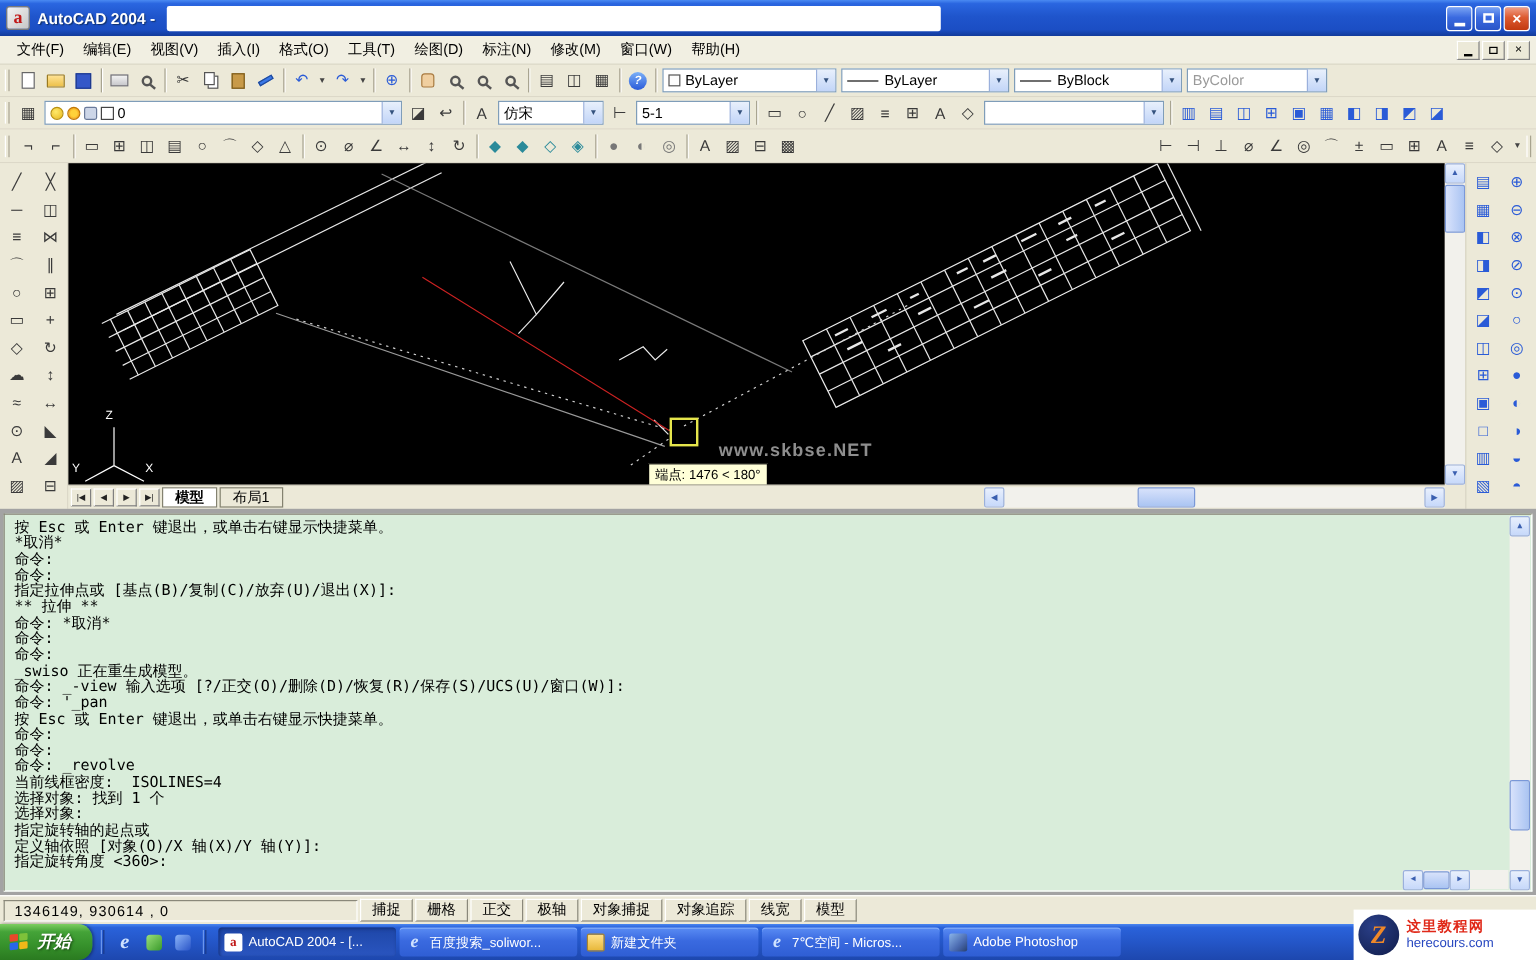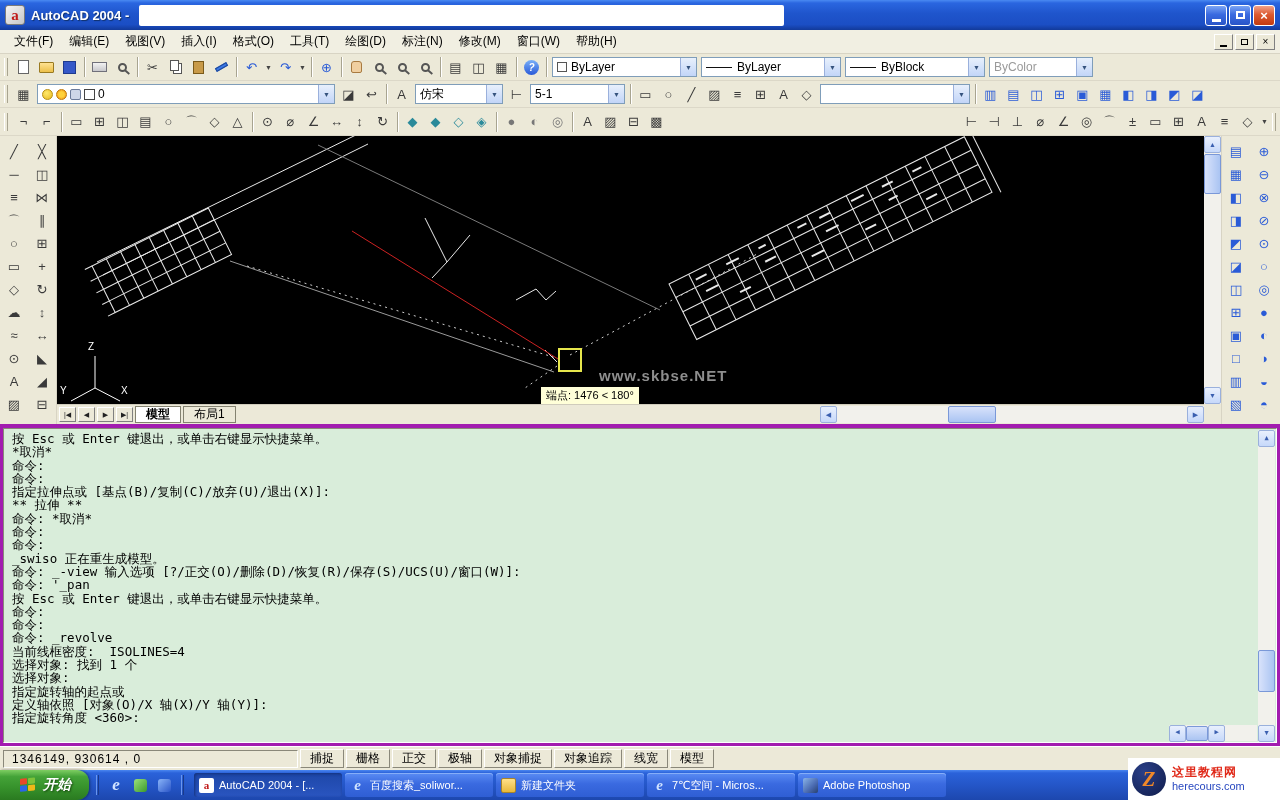--- a/index.html
+++ b/index.html
@@ -92,39 +92,39 @@
   .tabstrip{position:absolute;left:57px;top:404px;width:1147px;height:20px;background:#ece9d8;display:flex;align-items:center;border-top:1px solid #d0ccbc;}
   .tnav{width:17px;height:15px;background:#ece9d8;border:1px solid;border-color:#fff #808080 #808080 #fff;font-size:7px;display:flex;align-items:center;justify-content:center;margin-left:2px;color:#222;flex:none;}
   .tnav::before{content:attr(data-g);}
   .tab{height:17px;padding:1px 10px;border:1px solid #848270;background:#ece9d8;margin-left:2px;display:flex;align-items:center;font-size:12px;white-space:nowrap;}
   .tab.active{background:#fff;font-weight:bold;}
   .hscroll{position:absolute;left:763px;top:1px;width:384px;height:17px;background:#f2f1ec;}
   .hscroll .right{position:absolute;right:0;top:0;}
   .hthumb{position:absolute;left:128px;top:0;width:48px;height:17px;background:linear-gradient(180deg,#d8e2fb,#aac4f2);border:1px solid #7a98d8;border-radius:2px;}
 
   
-  .cmdouter{position:absolute;left:0;top:424px;width:1280px;height:322px;background:#a21caf;padding:4px 3px 3px 3px;}
+  .cmdouter{position:absolute;left:0;top:424px;width:1280px;height:322px;background:#a3a3a3;padding:4px 3px 3px 3px;}
   .cmdinner{width:100%;height:100%;border:1px solid;border-color:#8a887a #fff #fff #8a887a;background:#d9edda;position:relative;overflow:hidden;
     padding:3px 26px 3px 8px;font-family:"DejaVu Sans Mono","Liberation Mono",monospace;font-size:12.5px;line-height:13.3px;}
   .cmdline{white-space:pre;}
   .cmdvscroll{position:absolute;right:1px;top:1px;width:17px;height:312px;background:#f2f1ec;}
   .cmdvscroll .down{position:absolute;bottom:0;}
   .cmdvthumb{position:absolute;left:0;top:220px;width:17px;height:42px;background:linear-gradient(90deg,#d8e2fb,#aac4f2);border:1px solid #7a98d8;border-radius:2px;}
   .cmdhscroll{position:absolute;right:19px;bottom:1px;width:88px;height:16px;display:flex;background:#f2f1ec;align-items:center;}
   .cmdhthumb{width:22px;height:15px;background:linear-gradient(180deg,#d8e2fb,#aac4f2);border:1px solid #7a98d8;border-radius:2px;}
 
   
   .statusbar{position:absolute;left:0;top:746px;width:1280px;height:24px;background:#ece9d8;display:flex;align-items:center;padding-left:3px;border-top:1px solid #fff;}
   .coords{width:295px;height:18px;border:1px solid;border-color:#8a887a #fff #fff #8a887a;display:flex;align-items:center;padding-left:8px;letter-spacing:1px;flex:none;}
   .toggle{height:19px;border:1px solid;border-color:#fff #8a887a #8a887a #fff;padding:0 9px;display:flex;align-items:center;margin-left:2px;background:#ece9d8;white-space:nowrap;flex:none;}
 
   
   .taskbar{position:absolute;left:0;top:770px;width:1280px;height:30px;
     background:linear-gradient(180deg,#4a86f0 0%,#2a62da 10%,#2456c8 50%,#1d47ae 100%);display:flex;align-items:center;}
-  .startbtn{height:30px;padding:0 18px 0 20px;border-radius:0 12px 12px 0;flex:none;
+  .startbtn{height:30px;padding:0 18px 0 8px;border-radius:0 12px 12px 0;flex:none;
     background:linear-gradient(180deg,#7ece62 0%,#44a338 22%,#36912b 60%,#2a7a20 100%);
     display:flex;align-items:center;gap:6px;color:#fff;font-weight:bold;font-size:14px;font-style:italic;text-shadow:1px 1px 2px #1a4a12;box-shadow:1px 0 3px rgba(0,0,0,.45);}
   .winflag{width:17px;height:15px;display:grid;grid-template-columns:7px 7px;grid-template-rows:6px 6px;gap:1px;transform:skewY(-6deg);}
   .winflag i{border-radius:1px;}
   .f1{background:#e8482a;} .f2{background:#7ec23a;} .f3{background:#2a66e8;} .f4{background:#f0b818;}
   .tgrip{width:3px;height:20px;border-left:1px solid #6a96ee;border-right:1px solid #1a3a8a;margin:0 3px;flex:none;}
   .qlaunch{display:flex;align-items:center;gap:4px;padding:0 4px;}
   .qicon{width:20px;height:20px;display:flex;align-items:center;justify-content:center;flex:none;}
   .qe{color:#cfe2ff;font-family:"Liberation Serif",serif;font-weight:bold;font-style:italic;font-size:17px;}
   .qsq{width:13px;height:13px;border-radius:3px;}
@@ -258,21 +258,21 @@
     <div class="combo" style="width:140px">
       <span class="ltline"></span>
       <span class="lbl">ByLayer</span>
       <span class="drop"></span>
     </div>
     <div class="combo" style="width:140px">
       <span class="ltline"></span>
       <span class="lbl">ByBlock</span>
       <span class="drop"></span>
     </div>
-    <div class="combo disabled" style="width:104px">
+    <div class="combo disabled" style="width:117px">
       <span class="lbl">ByColor</span>
       <span class="drop"></span>
     </div>
   </div>
 
   <div class="tbrow tb2">
     <span class="grip"></span>
     <span class="ib" data-g="▦"></span>
     <div class="combo" style="width:298px">
       <span class="lglyph bulb"></span>

